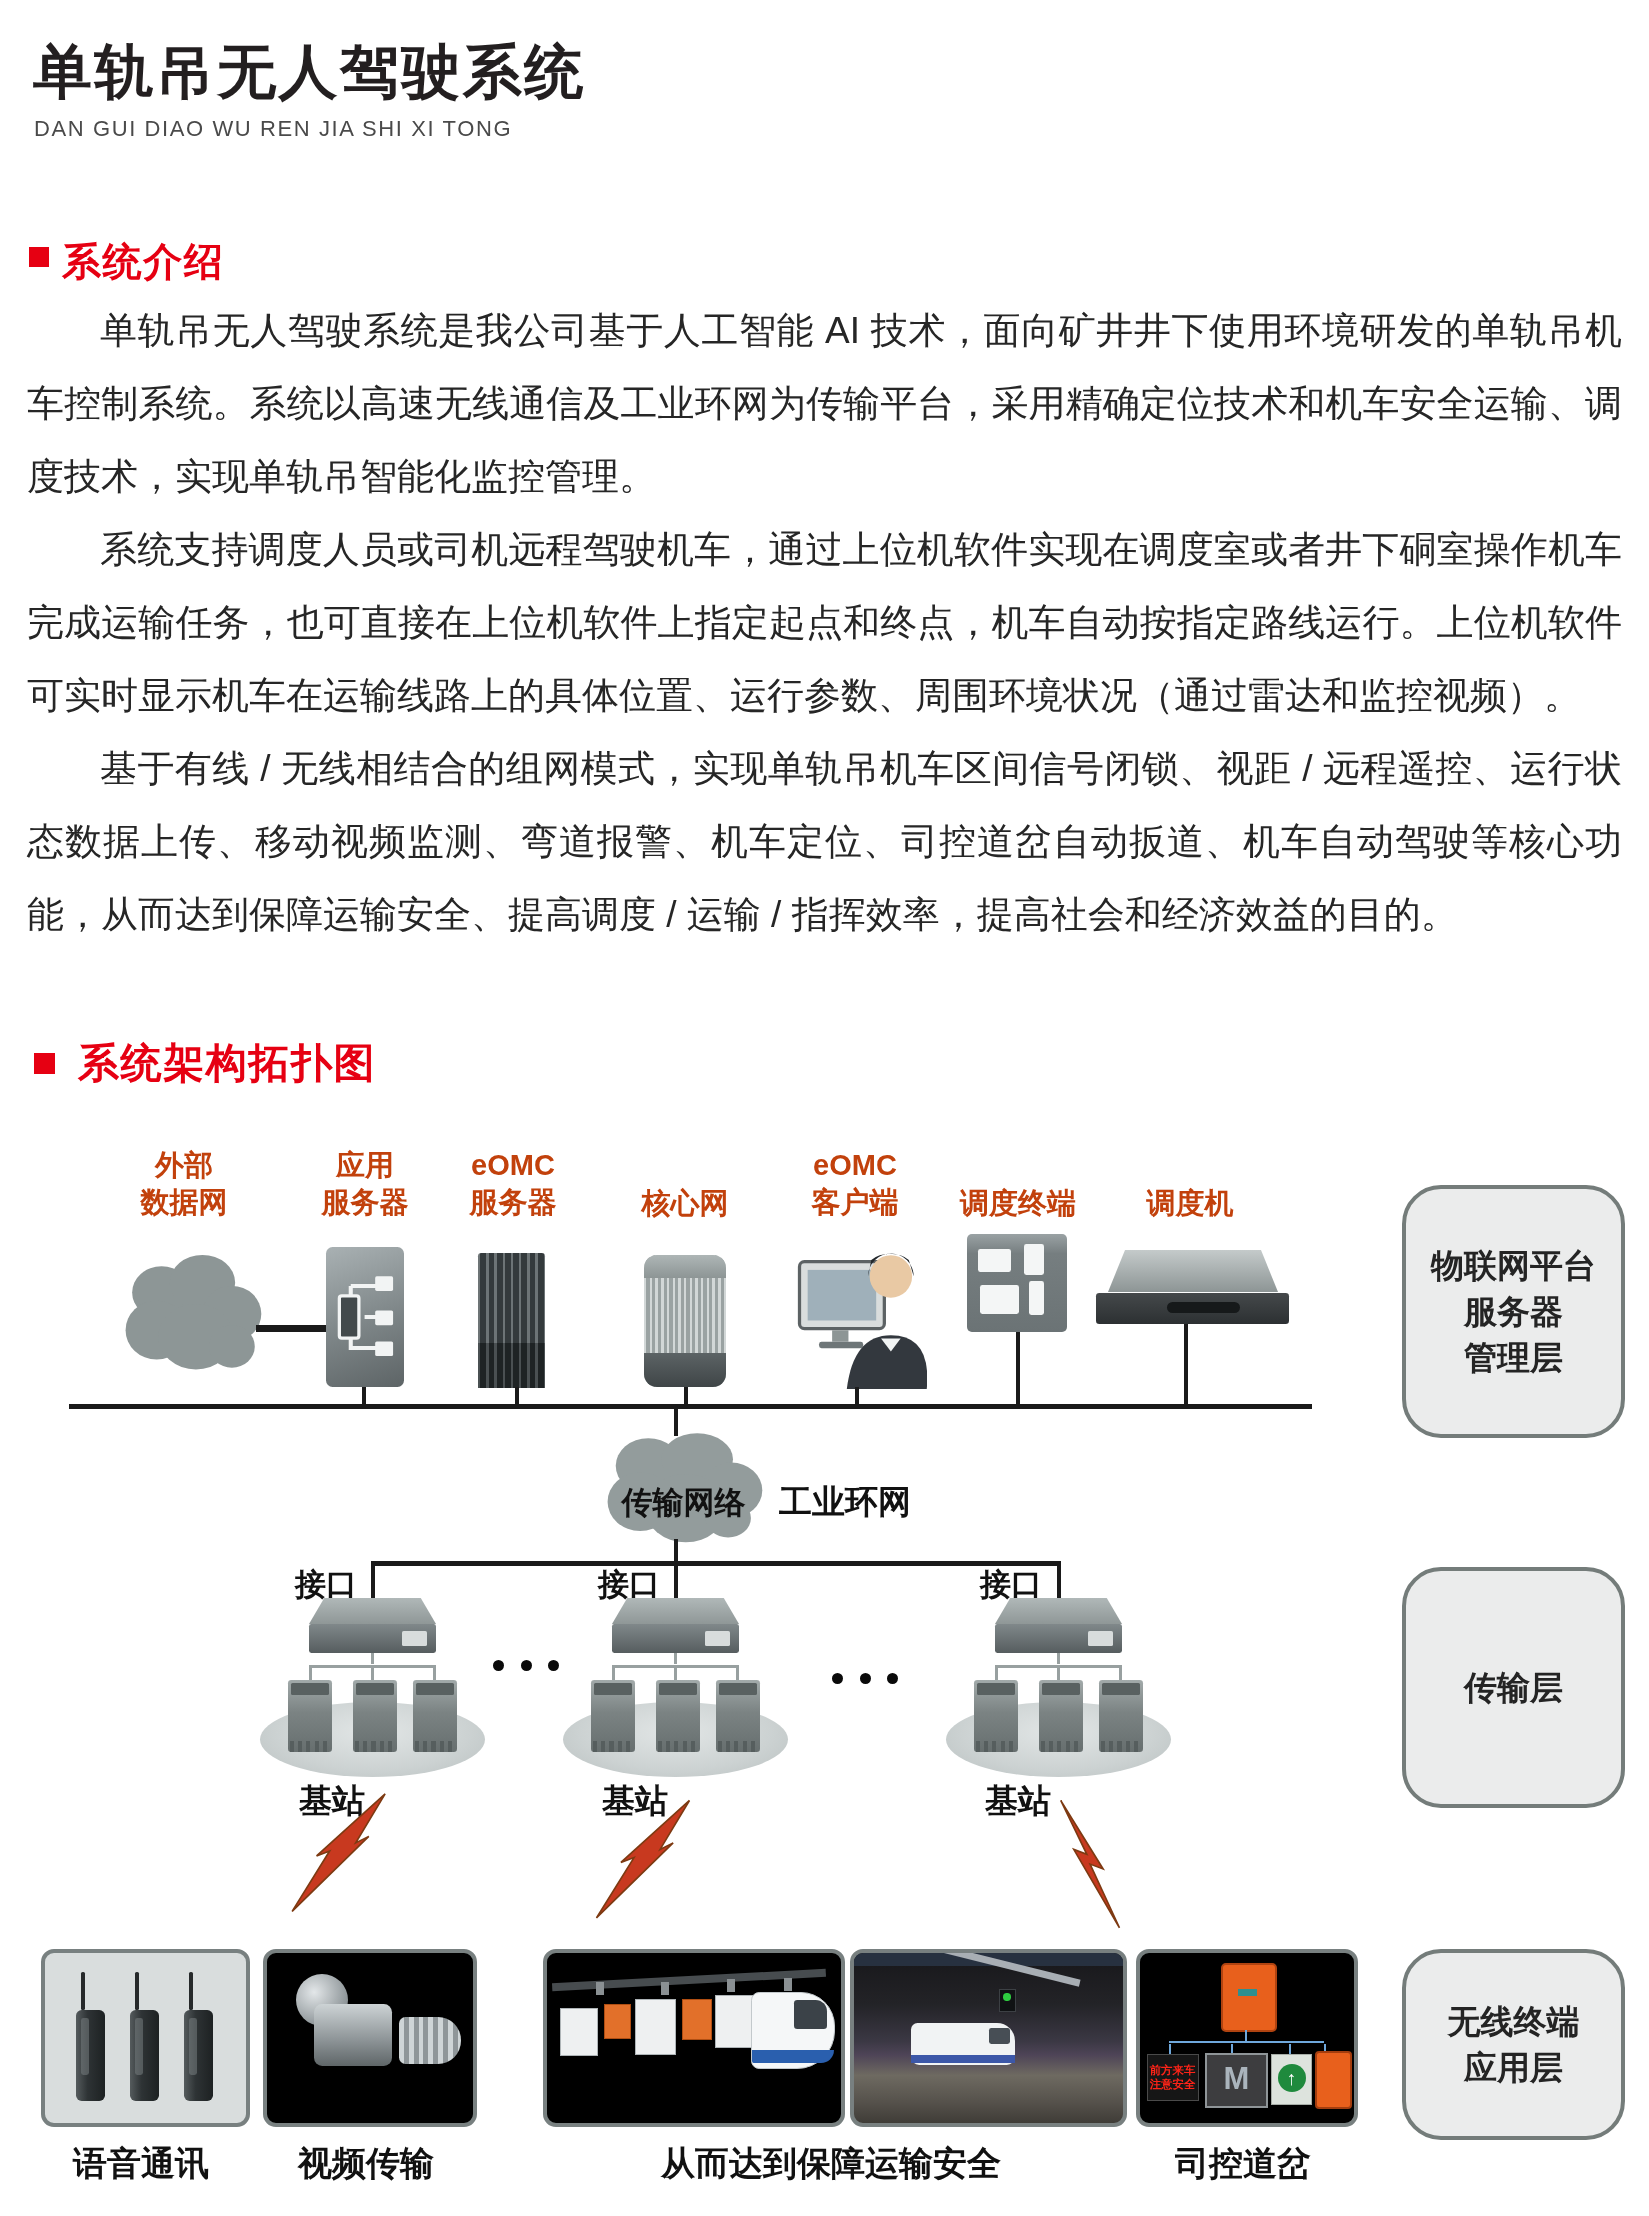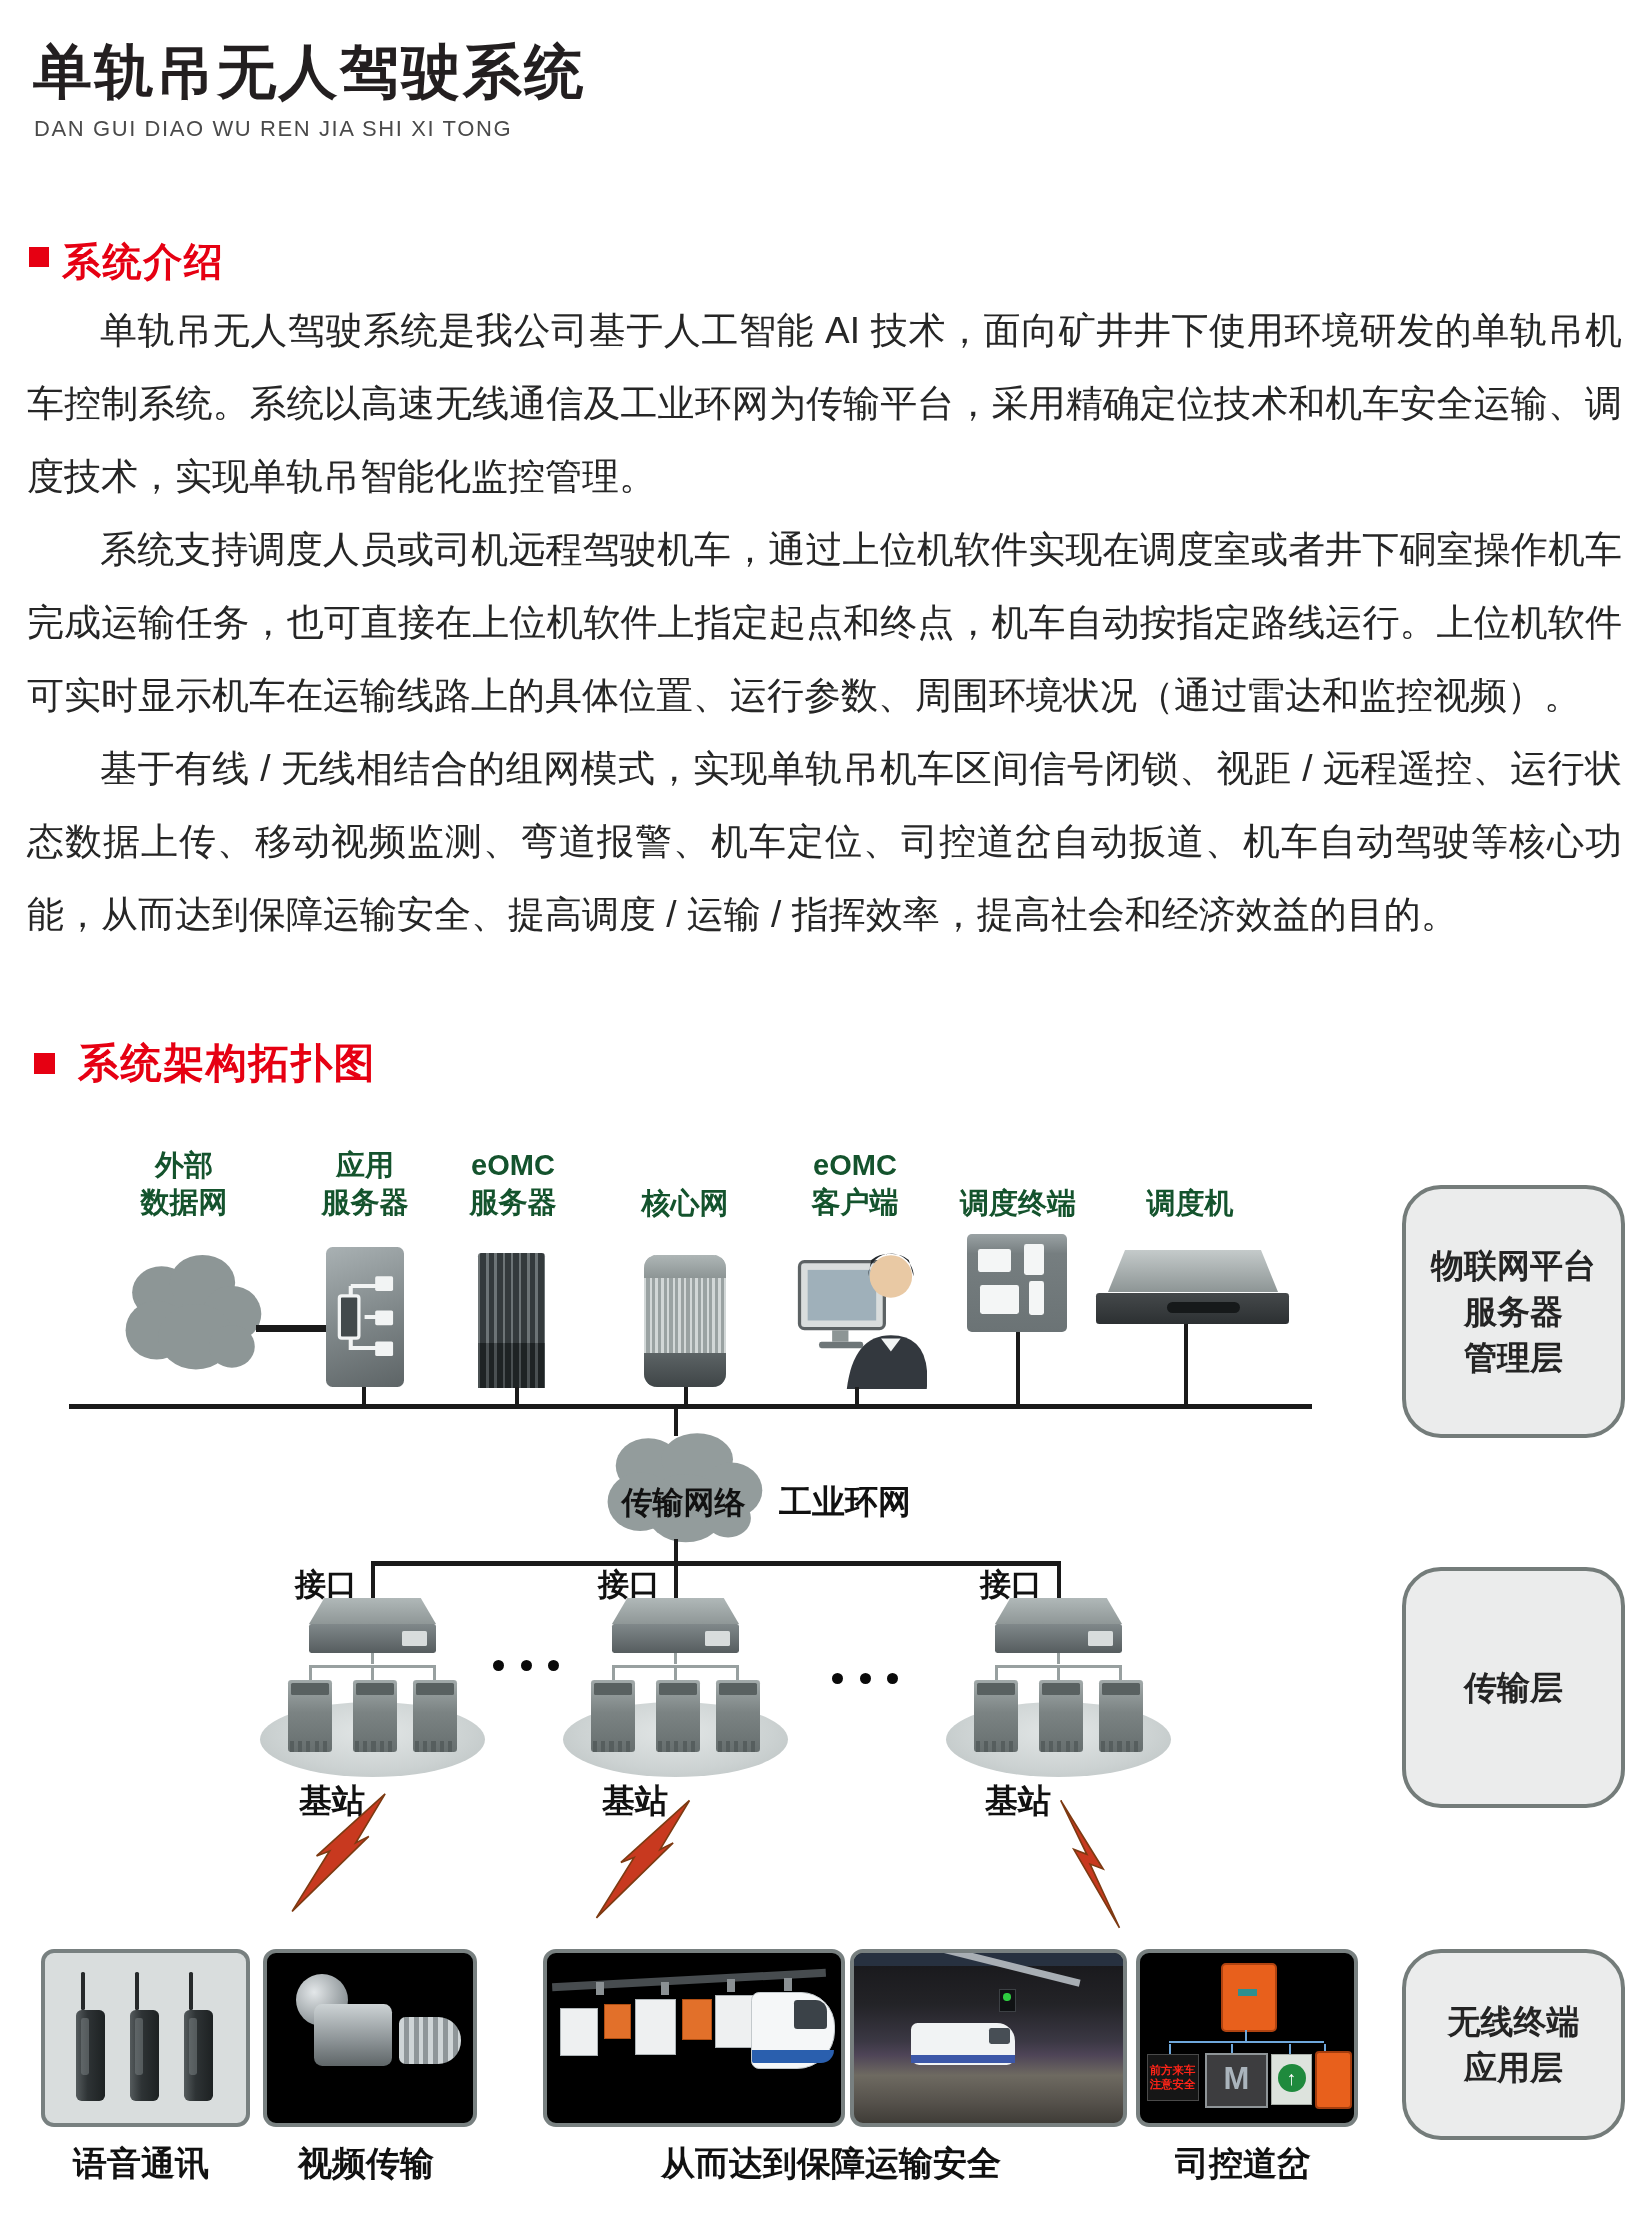--- a/index.html
+++ b/index.html
@@ -15,21 +15,21 @@
   
   .sec-bullet{width:19.6px;height:19.6px;background:#e60012;}
   .sec-heading{font-size:39px;font-weight:bold;color:#e60012;letter-spacing:1.6px;}
 
   
   .body-text{left:27px;top:294px;width:1595px;font-size:37px;line-height:73px;color:#262626;
              text-align:justify;}
   .body-text p{margin:0;text-indent:73px;}
 
   
-  .dev-label{font-size:29px;line-height:37px;font-weight:bold;color:#14532d;text-align:center;width:180px;}
+  .dev-label{font-size:29px;line-height:37px;font-weight:bold;color:#c2410c;text-align:center;width:180px;}
   .line-v{position:absolute;width:4.1px;background:#1a1a1a;}
   .line-h{position:absolute;height:4.9px;background:#1a1a1a;}
 
   
   .app-server{left:326px;top:1247px;width:78px;height:140px;border-radius:6.5px;
       background:linear-gradient(160deg,#a9b1b3 0%,#7d8587 55%,#5d6466 100%);}
   .eomc-server{left:478px;top:1253px;width:67px;height:135px;border-radius:3.3px;
       background:repeating-linear-gradient(90deg,#6d7476 0 2.4px,#343a3c 2.4px 8.2px);}
   .eomc-server::after{content:"";position:absolute;left:0;bottom:0;width:100%;height:45px;
       background:repeating-linear-gradient(90deg,#4a5052 0 2.4px,#1e2324 2.4px 8.2px);}

